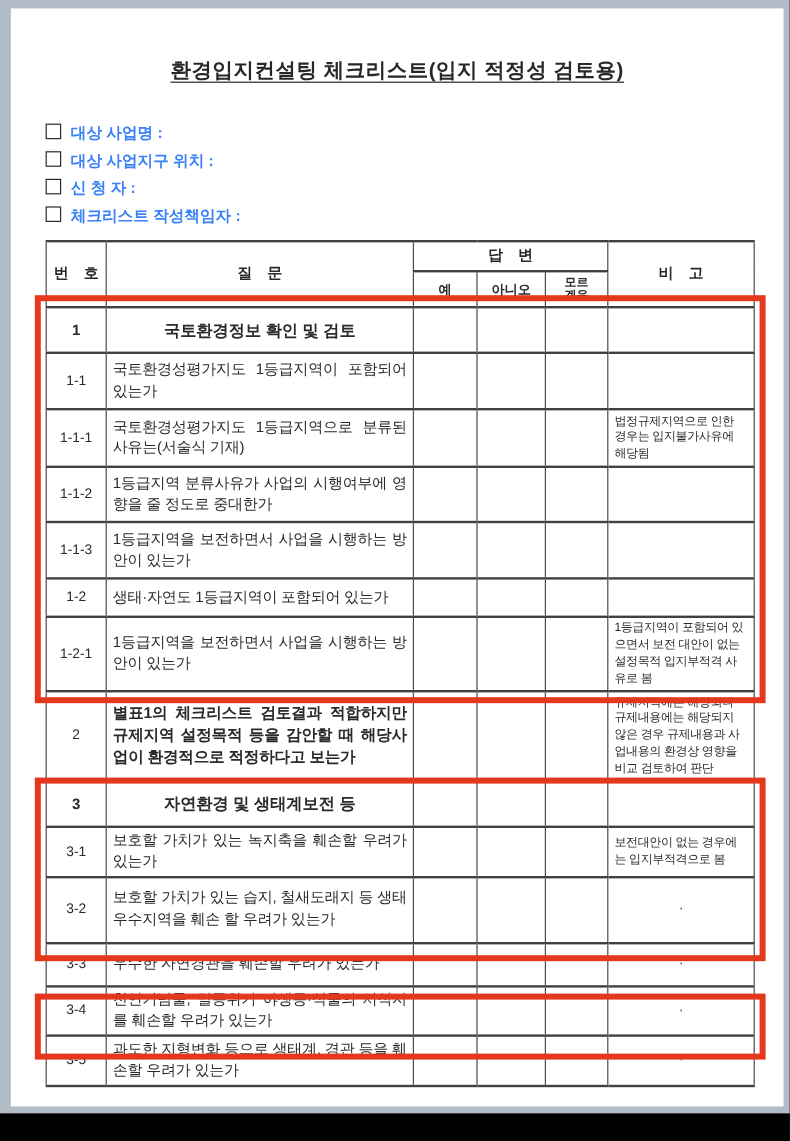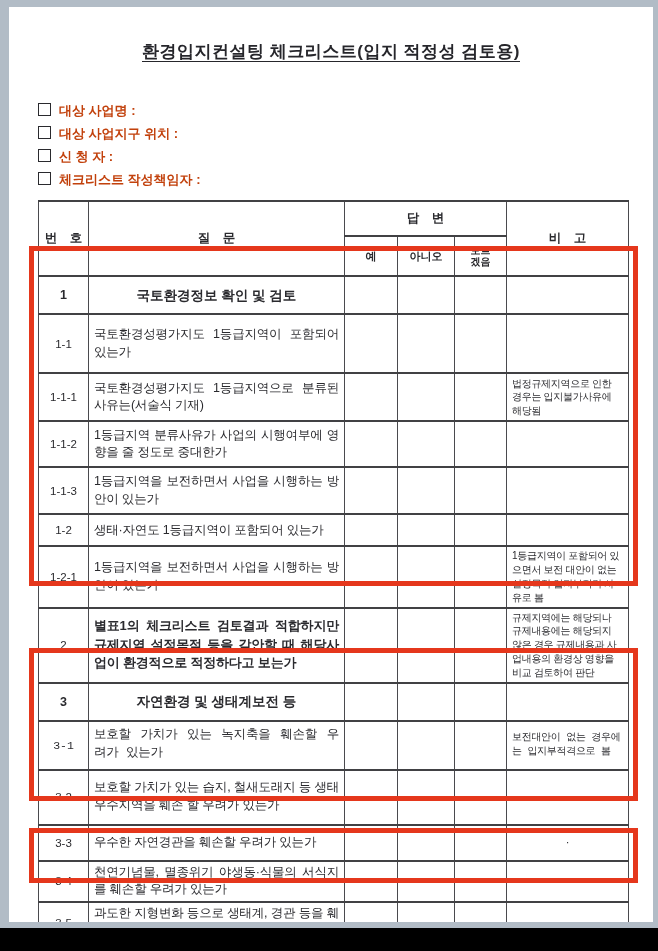--- a/index.html
+++ b/index.html
@@ -20,32 +20,32 @@
     background: #ffffff;
     overflow: hidden;
   }
   .bottom-bar {
     position: absolute; left: 0; top: 928px;
     width: 658px; height: 23px;
     background: #000;
   }
   .title {
     position: absolute; left: 0; right: 0; top: 33px;
-    margin: 0;
+    margin: 7px;
     text-align: center;
     font-size: 17px; font-weight: bold;
     color: #26262b;
     letter-spacing: 0.5px;
     text-decoration: underline;
     text-underline-offset: 4px;
   }
   .fields {
     position: absolute; left: 29px; top: 96px;
     display: flex; flex-direction: column; gap: 8px;
-    font-size: 13px; font-weight: bold; color: #c2410c;
+    font-size: 13px; font-weight: bold; color: #3b82f6;
     line-height: 14px;
   }
   .field { white-space: nowrap; }
   .cb {
     display: inline-block;
     width: 11px; height: 11px;
     border: 1.6px solid #2a2a2e;
     margin-right: 8px;
     vertical-align: -1px;
     background: #fff;
@@ -64,21 +64,21 @@
     border-bottom: 2px solid #414144;
     color: #2a2a2e;
     padding: 2px 5px;
     vertical-align: middle;
     box-sizing: border-box;
   }
   .checklist thead th {
     font-size: 12.5px; font-weight: bold;
     text-align: center;
     word-spacing: 9px;
-    padding: 8px 2px;
+    padding: 3px 2px;
   }
   .checklist thead .sub th { font-size: 11px; word-spacing: 0; font-weight: bold; }
   .checklist thead .sub th .wrap2 {
     display: inline-block; width: 2.25em;
     word-break: break-all; line-height: 1.12;
     font-size: 10px;
   }
   .cell-no {
     text-align: center;
     font-size: 11.5px;
@@ -159,21 +159,21 @@
     </thead>
     <tbody id="table-body">
         <tr class="section" style="height: 38px;">
           <td class="cell-no">1</td>
           <td class="cell-question">국토환경정보 확인 및 검토</td>
           <td class="cell-answer"></td>
           <td class="cell-answer"></td>
           <td class="cell-answer"></td>
           <td class="cell-remark"></td>
         </tr>
-        <tr style="height: 59px;">
+        <tr style="height: 47px;">
           <td class="cell-no">1-1</td>
           <td class="cell-question">국토환경성평가지도 1등급지역이 포함되어 있는가</td>
           <td class="cell-answer"></td>
           <td class="cell-answer"></td>
           <td class="cell-answer"></td>
           <td class="cell-remark"></td>
         </tr>
         <tr style="height: 48px;">
           <td class="cell-no">1-1-1</td>
           <td class="cell-question">국토환경성평가지도 1등급지역으로 분류된 사유는(서술식 기재)</td>
@@ -223,21 +223,21 @@
           <td class="cell-remark">규제지역에는 해당되나 규제내용에는 해당되지 않은 경우 규제내용과 사업내용의 환경상 영향을 비교 검토하여 판단</td>
         </tr>
         <tr class="section" style="height: 38px;">
           <td class="cell-no">3</td>
           <td class="cell-question">자연환경 및 생태계보전 등</td>
           <td class="cell-answer"></td>
           <td class="cell-answer"></td>
           <td class="cell-answer"></td>
           <td class="cell-remark"></td>
         </tr>
-        <tr style="height: 49px; font-family: Liberation Mono, monospace;">
+        <tr style="height: 42px;">
           <td class="cell-no">3-1</td>
           <td class="cell-question">보호할 가치가 있는 녹지축을 훼손할 우려가 있는가</td>
           <td class="cell-answer"></td>
           <td class="cell-answer"></td>
           <td class="cell-answer"></td>
           <td class="cell-remark">보전대안이 없는 경우에는 입지부적격으로 봄</td>
         </tr>
         <tr style="height: 55px;">
           <td class="cell-no">3-2</td>
           <td class="cell-question">보호할 가치가 있는 습지, 철새도래지 등 생태우수지역을 훼손 할 우려가 있는가</td>

